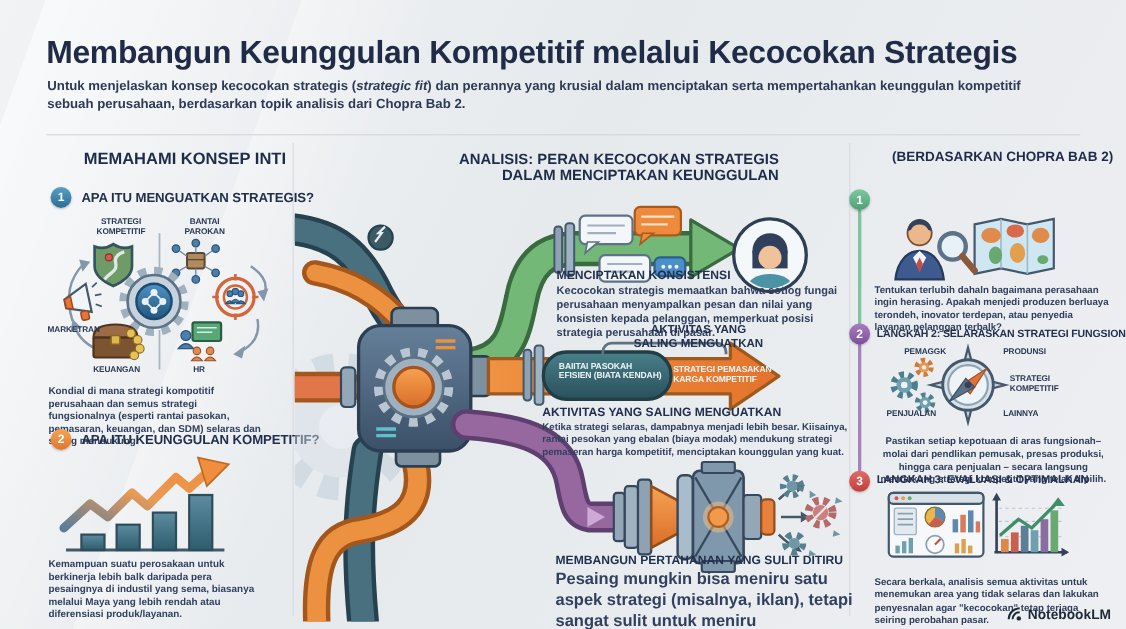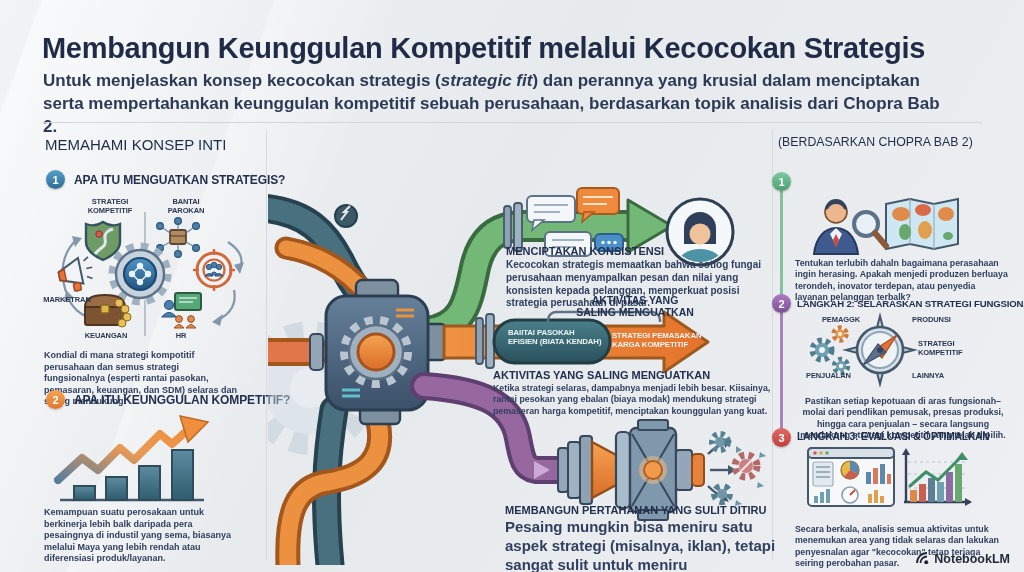--- a/index.html
+++ b/index.html
@@ -2,24 +2,24 @@
 <html><head>
 <meta charset="utf-8">
 <style>
   html,body{margin:0;padding:0;}
   body{font-family:"Liberation Sans",sans-serif;}
   #canvas{position:relative;width:1024px;height:572px;overflow:hidden;
     background:linear-gradient(118deg,#f1f3f5 0%,#e7eaed 45%,#edeff2 100%);}
   .streak{position:absolute;pointer-events:none;}
   .abs{position:absolute;}
   .title{font-size:29px;font-weight:bold;color:#1f2b47;letter-spacing:-0.3px;}
-  .subtitle{font-size:17px;font-weight:600;color:#2c3a55;line-height:1.35;max-width:915px;}
+  .subtitle{font-size:12px;font-weight:600;color:#2c3a55;line-height:1.35;max-width:915px;}
   .hline{position:absolute;height:1px;background:#d2d6da;}
   .vline{position:absolute;width:1px;background:#d6dade;}
-  .col-h{font-weight:normal;color:#1e2c49;text-align:left;}
+  .col-h{font-weight:bold;color:#1e2c49;text-align:right;}
   .num{position:absolute;width:19px;height:19px;border-radius:50%;color:#fff;
     font-size:11px;font-weight:bold;display:flex;align-items:center;justify-content:center;
     box-shadow:0 1px 2px rgba(0,0,0,.25);}
   .item-title{position:absolute;font-weight:bold;color:#22304e;font-size:12px;white-space:nowrap;letter-spacing:-0.1px;}
   .body-txt{position:absolute;font-size:9px;font-weight:bold;color:#31405f;line-height:1.28;}
   .mini-lab{position:absolute;font-size:7.5px;font-weight:bold;color:#2a3852;text-align:center;line-height:1.15;letter-spacing:-0.1px;}
   .sec-h{position:absolute;font-size:11px;font-weight:bold;color:#22304e;white-space:nowrap;}
   .pipe-txt{position:absolute;font-size:7.8px;font-weight:bold;color:#eef4f5;line-height:1.2;letter-spacing:-0.1px;}
   .step-title{position:absolute;font-weight:bold;color:#22304e;font-size:10.2px;white-space:nowrap;letter-spacing:-0.15px;}
   .footer{position:absolute;right:14px;bottom:6px;display:flex;align-items:center;gap:4px;
@@ -194,20 +194,24 @@
       <rect x="22" y="72" width="21" height="14"></rect>
       <rect x="54" y="63" width="21" height="23"></rect>
       <rect x="87" y="52" width="21" height="34"></rect>
       <rect x="120" y="36" width="21" height="50"></rect>
     </g>
     <polyline points="6,66 30,44 46,56 68,34 82,46 108,20 120,30 138,14" fill="none" stroke="url(#gArr)" stroke-width="8" stroke-linejoin="round" stroke-linecap="round"></polyline>
     <polygon points="128,2 156,8 136,28" fill="#ef8f3e" stroke="#c06a22" stroke-width="1.5"></polygon>
   </svg>
   <div class="body-txt" style="left:44px;top:507px;width:198px;">Kemampuan suatu perosakaan untuk berkinerja lebih balk daripada pera pesaingnya di industil yang sema, biasanya melalui Maya yang lebih rendah atau diferensiasi produk/layanan.</div>
 
+  <div class="abs col-h" style="left:330px;top:138px;width:378px;font-size:13.5px;line-height:1.1;">
+    <div>ANALISIS: PERAN KECOCOKAN STRATEGIS</div>
+    <div>DALAM MENCIPTAKAN KEUNGGULAN</div>
+  </div>
 
   <svg class="abs" style="left:268px;top:160px;" width="504" height="405" viewBox="0 0 504 405">
     <defs>
       <linearGradient id="gSlate" x1="0" y1="0" x2="0" y2="1">
         <stop offset="0" stop-color="#66809a"></stop>
           <stop offset="1" stop-color="#3b5069"></stop>
       </linearGradient>
       <linearGradient id="gOrange" x1="0" y1="0" x2="0" y2="1">
         <stop offset="0" stop-color="#f6a252"></stop>
           <stop offset="1" stop-color="#da6d28"></stop>

